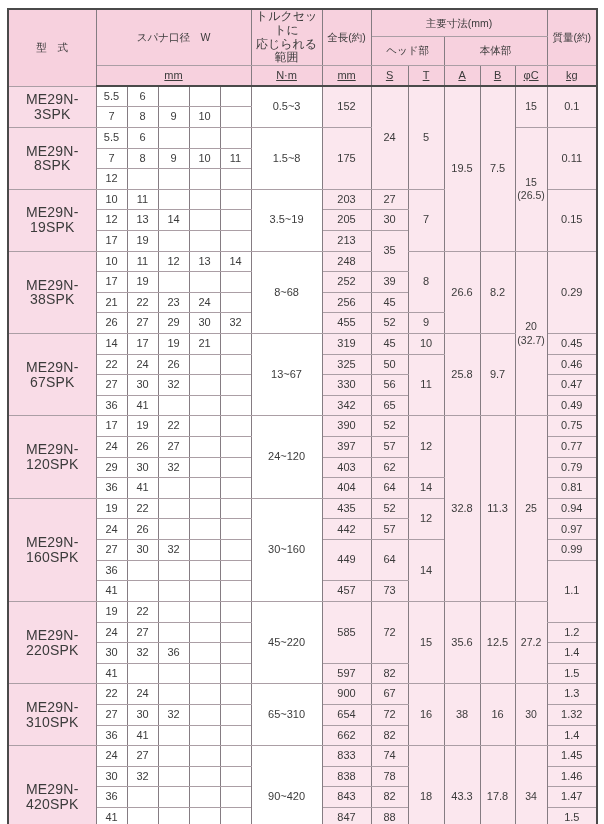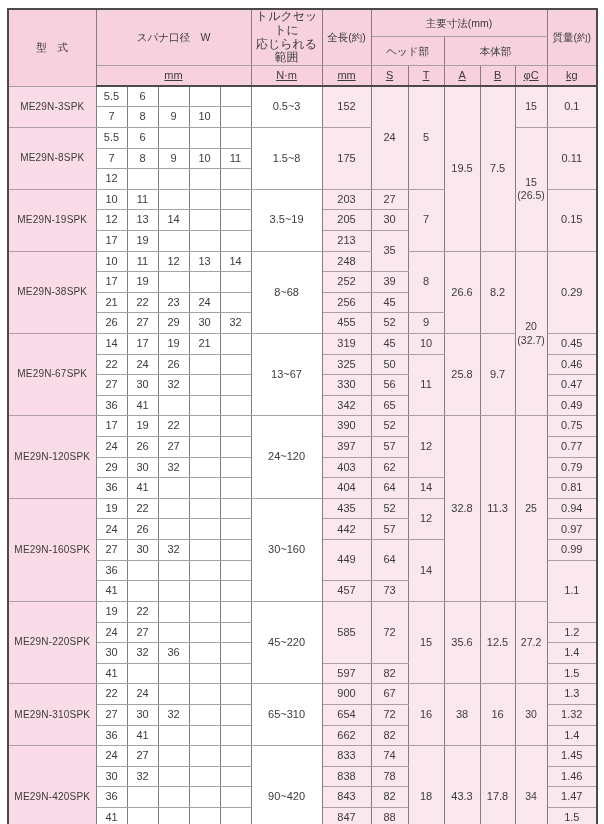--- a/index.html
+++ b/index.html
@@ -17,26 +17,26 @@
   th,td{
     border:1px solid #ab9ea5;
     border-left-color:#857c82;border-right-color:#857c82;
     padding:0;text-align:center;vertical-align:middle;
     overflow:hidden;line-height:1.05;
     font-size:11px;
   }
   thead th{background:#f7d1de;font-weight:normal;font-size:10.5px;}
   thead tr.h3 th{border-bottom:2px solid #4a4a4a;font-size:11px;}
   tr.h1 th{height:12px;}
-  tr.h2 th{height:13px;}
+  tr.h2 th{height:13px;font-family:Liberation Mono, monospace;}
   tr.h3 th{height:19px;text-decoration:underline;}
   .htq{font-size:12px;line-height:1.15;}
   tbody tr{height:20.62px;}
   tbody tr.gs td{border-top:1.5px solid #555555;}
-  .c-md{background:#f9dce7;font-size:10px;letter-spacing:0.2px;}
+  .c-md{background:#f9dce7;font-size:14px;letter-spacing:0.2px;}
   .c-sp,.c-tq{background:#ffffff;}
   .c-ln,.c-s,.c-t,.c-a,.c-b,.c-c,.c-kg{background:#fbe7ee;}
   .c-c{white-space:pre-line;line-height:1.25;font-size:10.5px;}
   .th-model{letter-spacing:0.2px;}
 </style>
 </head>
 <body>
 
 <div class="wrap">
   <table>

